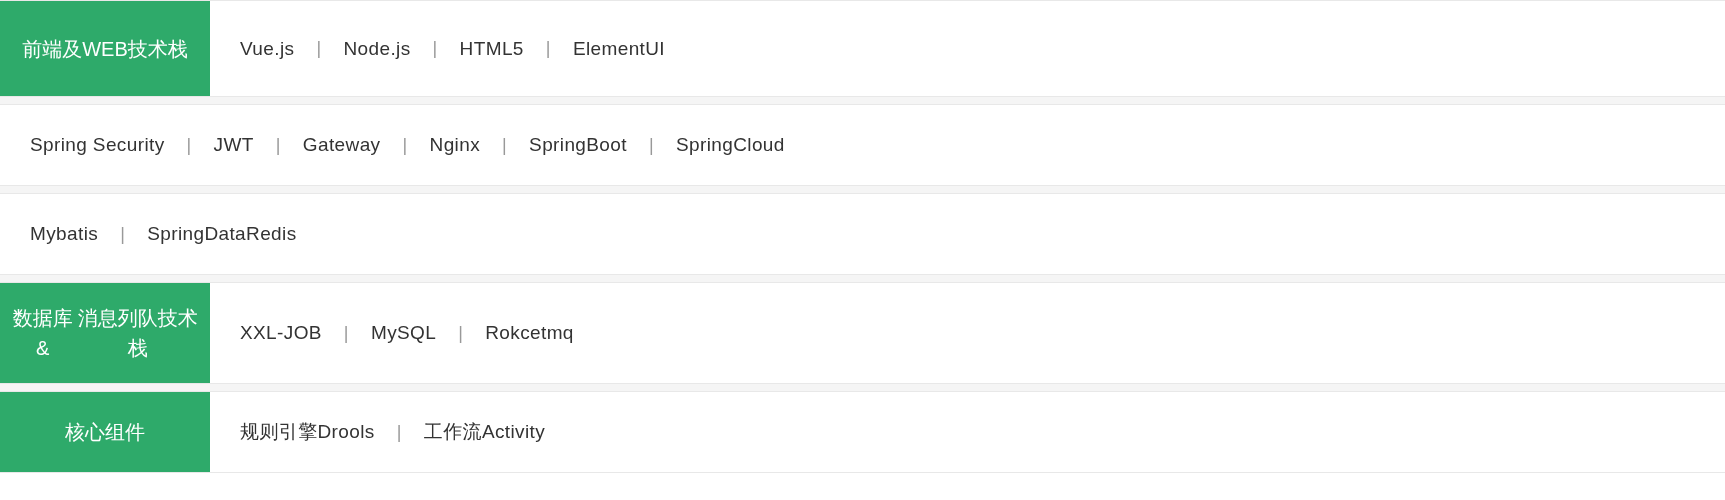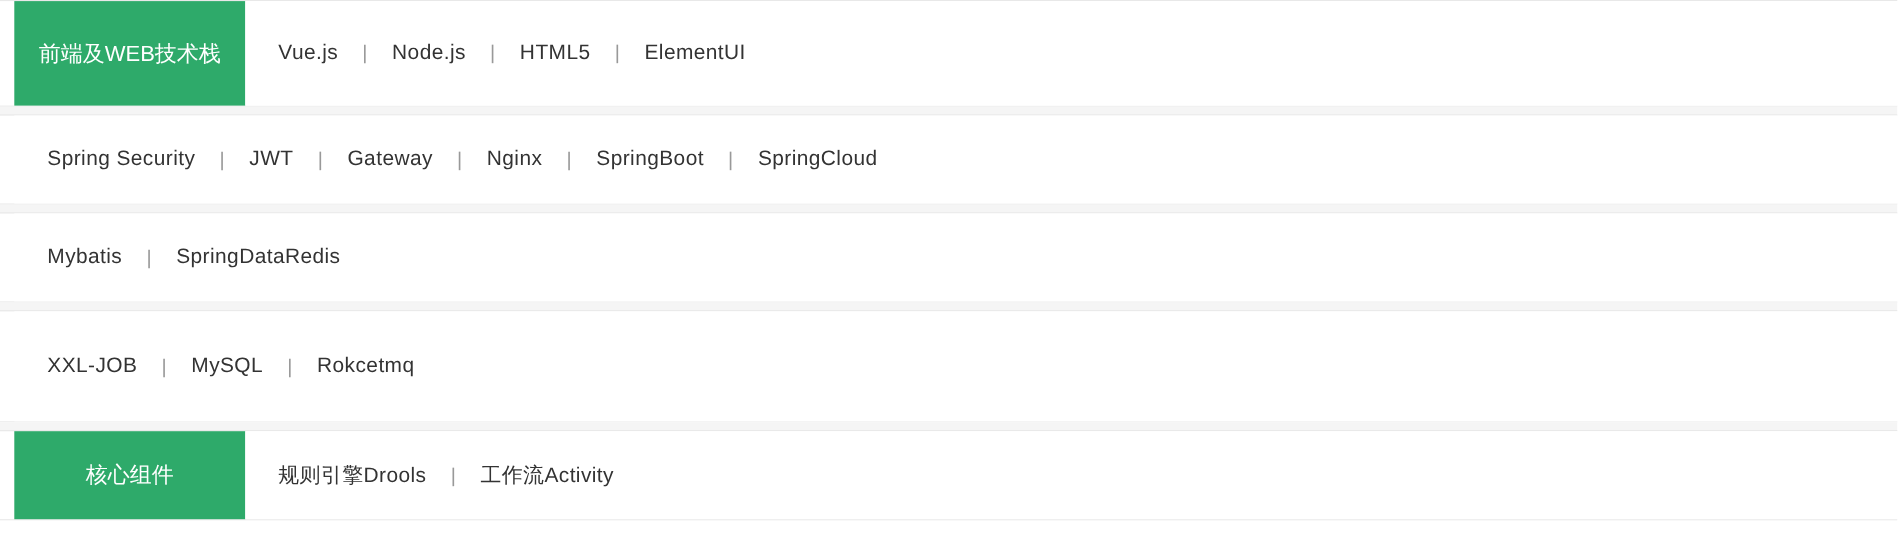--- a/index.html
+++ b/index.html
@@ -17,21 +17,20 @@
 
     .table-container {
       width: 100%;
       border-collapse: collapse;
     }
 
     .table-row {
       display: flex;
       width: 100%;
       border-bottom: 1px solid #e8e8e8;
-      padding-left: 13px;
     }
 
     .table-row:first-child {
       border-top: 1px solid #e8e8e8;
     }
 
     .label-cell {
       width: 210px;
       min-width: 210px;
       background-color: #2eaa6a;
@@ -155,20 +154,25 @@
       <div class="content-cell">
         <div class="tech-list">
           <span class="tech-item">Mybatis</span>
           <span class="separator">|</span>
           <span class="tech-item">SpringDataRedis</span>
         </div>
       </div>
     </div>
     <div class="gap-row"></div>
     <div class="table-row row-4">
+      <div class="label-cell">
+        <span>数据库&amp;</span>
+        <br>
+        <span>消息列队技术栈</span>
+      </div>
       <div class="content-cell">
         <div class="tech-list">
           <span class="tech-item">XXL-JOB</span>
           <span class="separator">|</span>
           <span class="tech-item">MySQL</span>
           <span class="separator">|</span>
           <span class="tech-item">Rokcetmq</span>
         </div>
       </div>
     </div>

